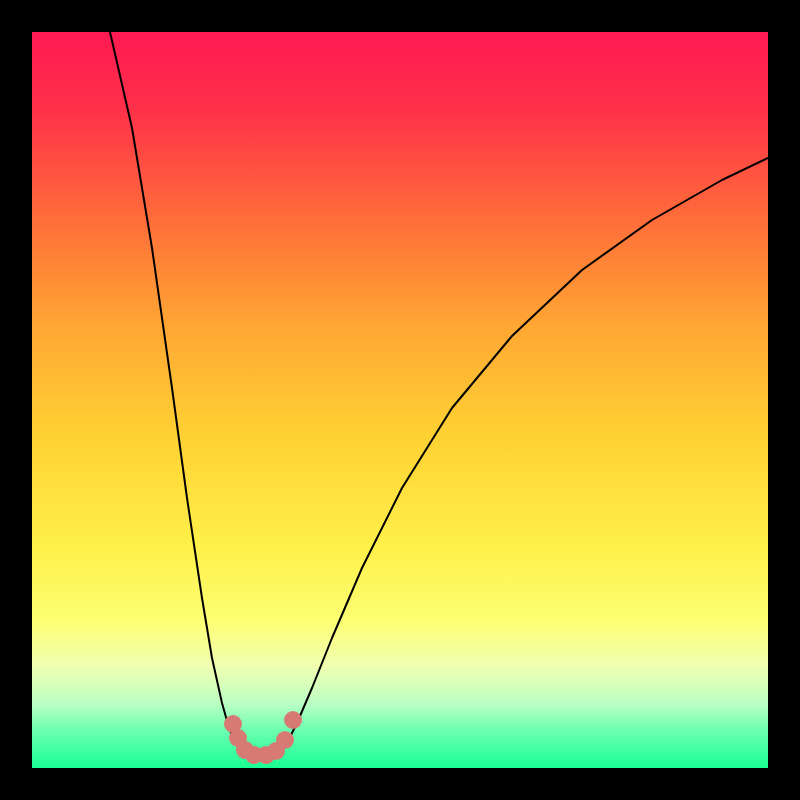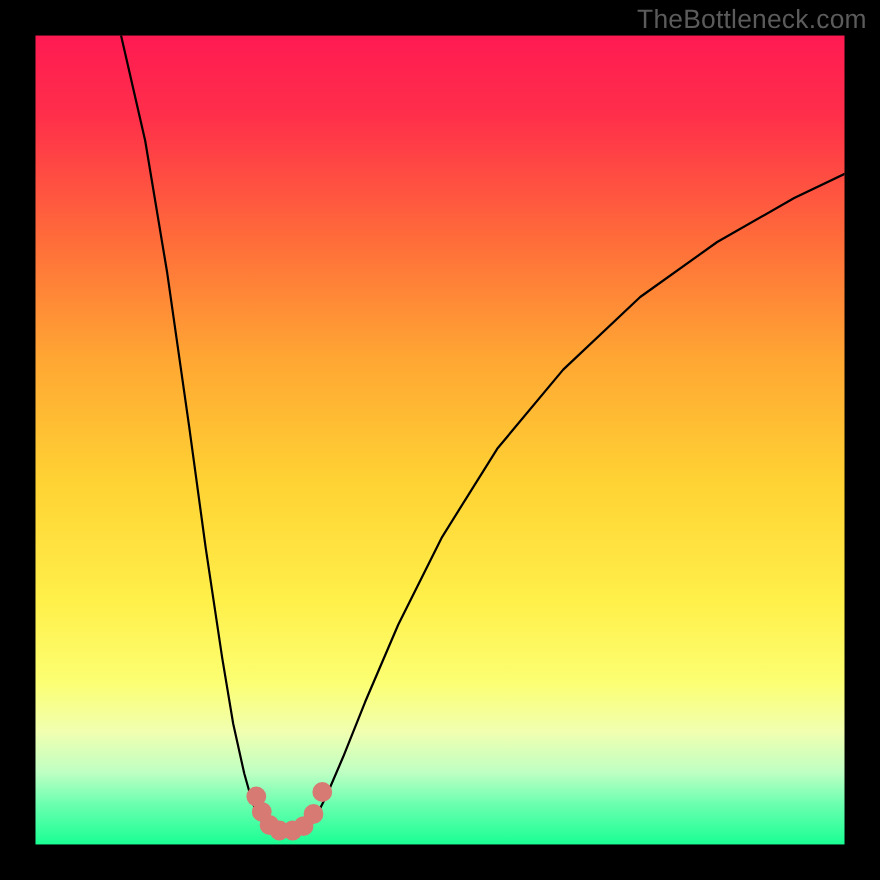--- a/index.html
+++ b/index.html
@@ -92,15 +92,14 @@
           <circle cx="222" cy="723" r="9" class="marker"></circle>
           <circle cx="234" cy="723" r="9" class="marker"></circle>
           <circle cx="244" cy="719" r="9" class="marker"></circle>
           <circle cx="253" cy="708" r="9" class="marker"></circle>
           <circle cx="261" cy="688" r="9" class="marker"></circle>
         </g>
     </svg>
 
   </div>
 
-  <div class="watermark">TheBottleneck.com</div>
 
 </div>
 
 </body></html>

